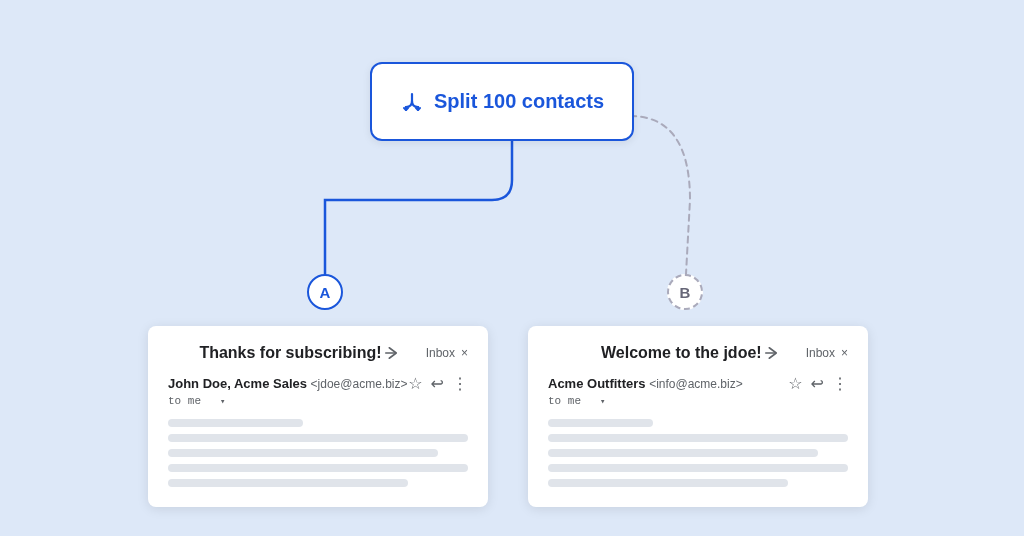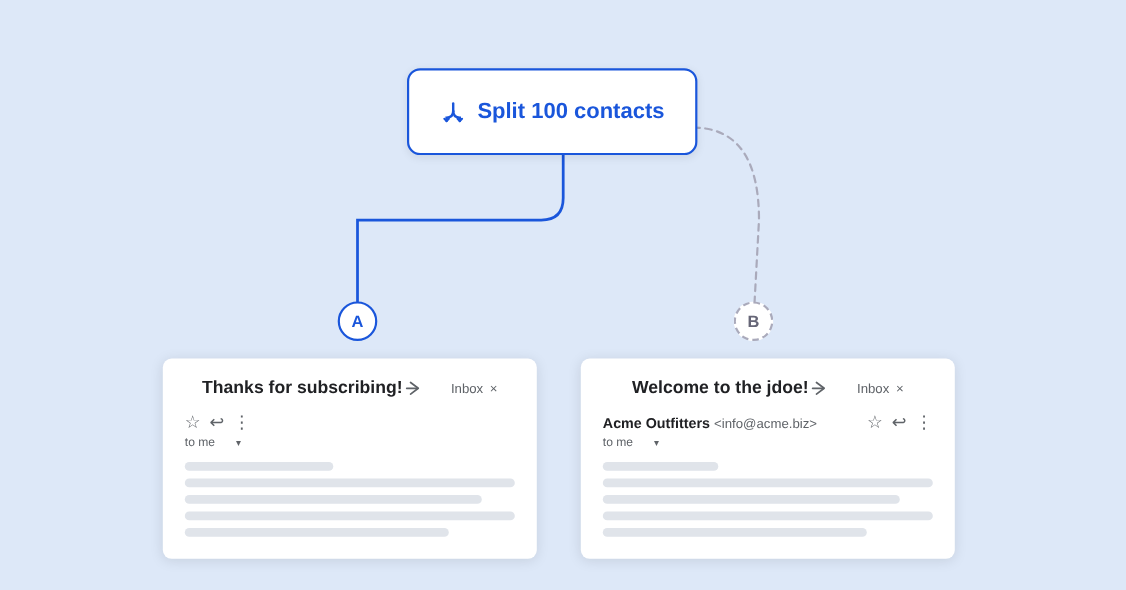--- a/index.html
+++ b/index.html
@@ -102,21 +102,21 @@
       left: 148px;
     }
 
     .email-card-b {
       left: 528px;
     }
 
     .card-header {
       display: flex;
       align-items: center;
-      justify-content: center;
+      justify-content: flex-end;
       margin-bottom: 12px;
     }
 
     .card-title {
       font-size: 16px;
       font-weight: 600;
       color: #202124;
     }
 
     .card-meta {
@@ -173,20 +173,21 @@
       cursor: pointer;
     }
 
     .to-me {
       font-size: 11px;
       color: #5f6368;
       margin-bottom: 12px;
       display: flex;
       align-items: center;
       gap: 19px;
+      font-family: Liberation Mono, monospace;
     }
 
     .skeleton-lines {
       display: flex;
       flex-direction: column;
       gap: 7px;
     }
 
     .skeleton-line {
       height: 8px;
@@ -241,20 +242,24 @@
       <div class="card-meta">
         <svg class="forward-icon" viewBox="0 0 20 16" fill="none">
           <path d="M8 2 L16 8 L8 14" stroke="#5f6368" stroke-width="1.8" stroke-linecap="round" stroke-linejoin="round" fill="none"></path>
           <path d="M4 8 L15 8" stroke="#5f6368" stroke-width="1.8" stroke-linecap="round"></path>
         </svg>
         <span class="inbox-label">Inbox</span>
         <span class="close-x">×</span>
       </div>
     </div>
     <div class="sender-row">
+      <span class="sender-name">
+        <span>John Doe, Acme Sales</span>
+        <span class="sender-email">&lt;jdoe@acme.biz&gt;</span>
+      </span>
       <div class="sender-actions">
         <span>☆</span>
         <span>↩</span>
         <span>⋮</span>
       </div>
     </div>
     <div class="to-me">
       <span>to me</span>
       <span style="font-size:9px;">▾</span>
     </div>

